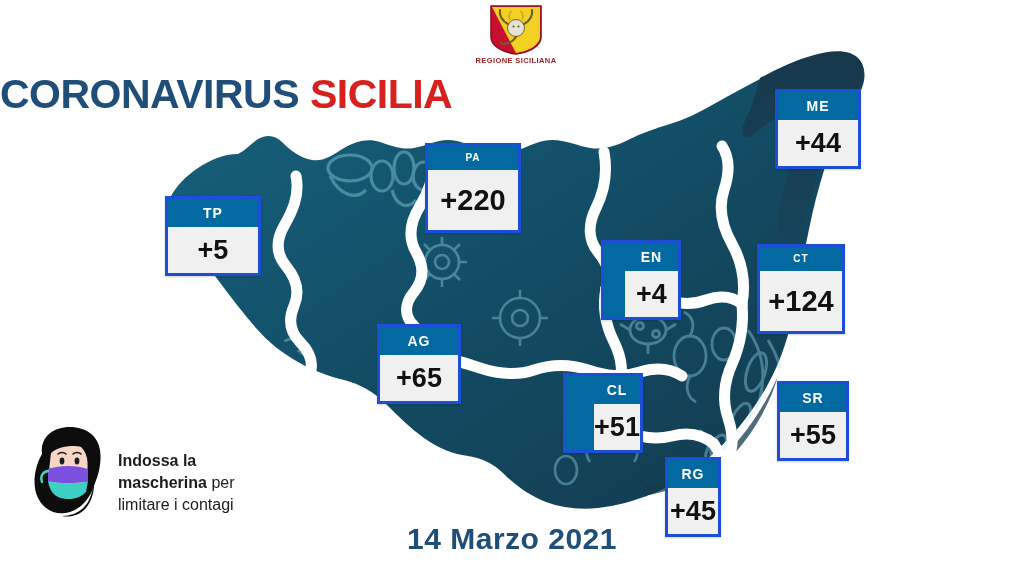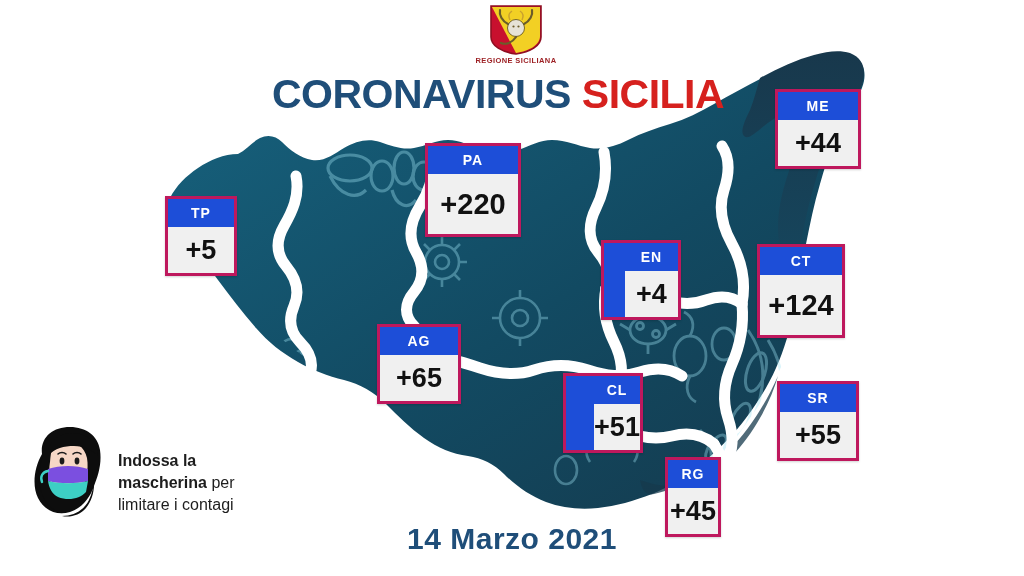--- a/index.html
+++ b/index.html
@@ -18,60 +18,60 @@
   .emblem-caption {
     position:absolute; left:-22px; top:52px; width:100px;
     text-align:center; font-size:7.5px; font-weight:bold;
     letter-spacing:.4px; color:#9d2024;
     font-family:"Liberation Sans", sans-serif;
   }
 
   
   .title {
     position:absolute; left:0; top:74px; width:996px;
-    text-align:center; font-size:41px; font-weight:bold;
+    font-size:41px; font-weight:bold;
     letter-spacing:-0.5px; line-height:1;
     font-family:"Liberation Sans", sans-serif;
   }
   .title .t-blue { color:#1f4e79; }
   .title .t-red  { color:#d6211e; }
 
   
   .map-wrap { position:absolute; left:0; top:0; width:1024px; height:576px; }
   .map-svg { position:absolute; left:0; top:0; width:1024px; height:576px; }
 
   
   .date {
     position:absolute; left:0; top:522px; width:1024px;
     text-align:center; font-size:30px; font-weight:bold;
     color:#1f4e79; letter-spacing:.5px;
   }
 
   
   .pbox {
     position:absolute;
-    background:#1d4ed8;
-    border:3px solid #be185d;
+    background:#0369a1;
+    border:3px solid #1d4ed8;
     padding:0;
     box-shadow:0 1px 2px rgba(0,0,0,.18);
   }
   .pbox-code {
     color:#ffffff; font-weight:bold; text-align:center;
     letter-spacing:1px; line-height:1;
   }
   .pbox-val {
     background:#f0f0f0; color:#111111; font-weight:bold;
     text-align:center; line-height:1;
     display:flex; align-items:center; justify-content:center;
   }
 
   
   .sz-m .pbox-code { font-size:14px; padding:7px 0 7px; }
   .sz-m .pbox-val  { font-size:27px; height:46px; }
-  .sz-l .pbox-code { font-size:14px; padding:7px 0 7px; }
+  .sz-l .pbox-code { font-size:10px; padding:7px 0 7px; }
   .sz-l .pbox-val  { font-size:29px; height:60px; }
 
   
   .psa { position:absolute; left:22px; top:424px; width:270px; height:96px; }
   .psa-fig { position:absolute; left:0; top:0; width:92px; height:96px; }
   .psa-text {
     position:absolute; left:96px; top:26px; width:176px;
     font-size:16px; line-height:1.38; color:#1d1d1d;
   }
   .psa-text .b { font-weight:bold; }
@@ -271,21 +271,21 @@
         <path d="M34,16 C36,12 35,9 32,7"></path>
       </g>
     </svg>
     <div class="emblem-caption">REGIONE SICILIANA</div>
   </div>
 
   <div class="title">
     <span class="t-blue">CORONAVIRUS</span><span class="t-blue">&nbsp;</span><span class="t-red">SICILIA</span>
   </div>
 
-  <div class="pbox sz-m" style="left:165px; top:196px; width:72px;">
+  <div class="pbox sz-m" style="left:165px; top:196px; width:96px;">
     <div class="pbox-code">TP</div>
     <div class="pbox-val">+5</div>
   </div>
 
   <div class="pbox sz-l" style="left:425px; top:143px; width:96px;">
     <div class="pbox-code">PA</div>
     <div class="pbox-val">+220</div>
   </div>
 
   <div class="pbox sz-m" style="left:775px; top:89px; width:86px;">
@@ -306,21 +306,21 @@
   <div class="pbox sz-m" style="left:377px; top:324px; width:84px;">
     <div class="pbox-code">AG</div>
     <div class="pbox-val">+65</div>
   </div>
 
   <div class="pbox sz-m" style="left:563px; top:373px; width:80px;padding-left:28px;">
     <div class="pbox-code">CL</div>
     <div class="pbox-val">+51</div>
   </div>
 
-  <div class="pbox sz-m" style="left:777px; top:381px; width:82px;">
+  <div class="pbox sz-m" style="left:777px; top:381px; width:72px;">
     <div class="pbox-code">SR</div>
     <div class="pbox-val">+55</div>
   </div>
 
   <div class="pbox sz-m" style="left:665px; top:457px; width:56px;">
     <div class="pbox-code">RG</div>
     <div class="pbox-val">+45</div>
   </div>
 
   <div class="psa">

